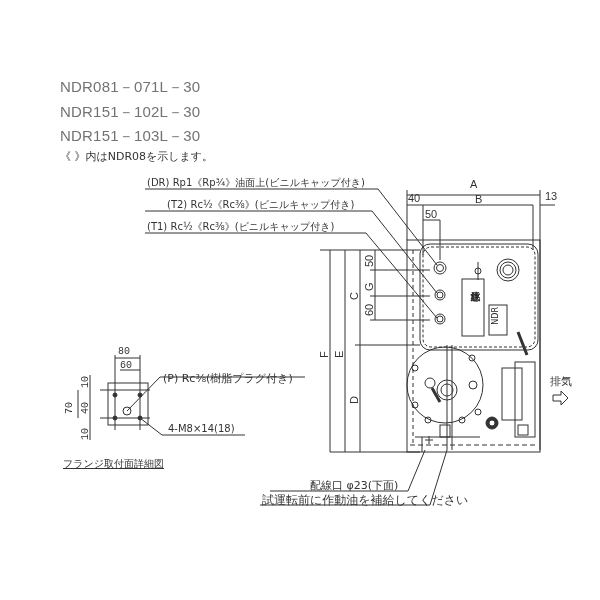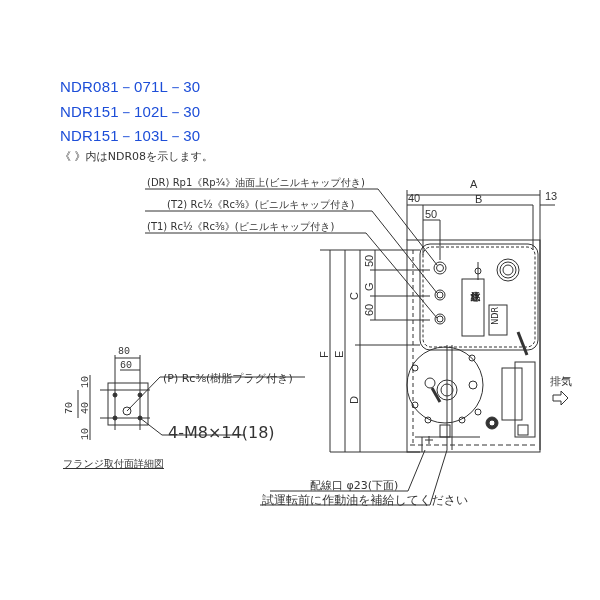--- a/index.html
+++ b/index.html
@@ -1,19 +1,19 @@
 <!DOCTYPE html>
 <html><head>
 <meta charset="utf-8">
 <style>
   html, body { margin: 0; padding: 0; background: #ffffff; }
   body { width: 600px; height: 600px; position: relative; overflow: hidden;
          font-family: "DejaVu Sans", "Liberation Sans", sans-serif; color: #222; }
   .abs { position: absolute; white-space: nowrap; }
-  .model { font-family: "Liberation Sans", sans-serif; font-size: 15px; color: #1d4ed8; letter-spacing: 0.2px; }
+  .model { font-family: "Liberation Sans", sans-serif; font-size: 15px; color: #737373; letter-spacing: 0.2px; }
   .note { font-size: 11px; color: #333; }
   .callout { font-size: 10px; color: #333; }
   .dim { font-family: "Liberation Sans", sans-serif; font-size: 11px; color: #333; }
   .dim-sm { font-family: Liberation Mono, monospace; font-size: 10px; color: #333; }
   .vert { transform: rotate(-90deg); transform-origin: left top; }
   svg { position: absolute; left: 0; top: 0; }
   .u { text-decoration: underline; }
 </style>
 </head>
 <body>
@@ -151,21 +151,21 @@
 <div class="abs dim vert" style="left:333px;top:358px;">E</div>
 <div class="abs dim vert" style="left:318px;top:358px;">F</div>
 <div class="abs dim vert" style="left:348px;top:404px;">D</div>
 
 <div class="abs" style="left:465px;top:283px;width:16px;font-size:10px;line-height:12px;writing-mode:vertical-rl;">注意銘板</div>
 <div class="abs" style="left:491px;top:307px;font-size:8px;writing-mode:vertical-rl;transform:rotate(180deg);">NDR</div>
 
 <div class="abs note" style="left:550px;top:374px;">排気</div>
 
 <div class="abs callout" style="left:163px;top:363px;font-size:11px;margin-top:8px;">(P)  Rc⅜(樹脂プラグ付き)</div>
-<div class="abs callout" style="left:168px;top:423px;font-size:16px;">4-M8×14(18)</div>
+<div class="abs callout" style="left:168px;top:423px;font-size:10px;">4-M8×14(18)</div>
 <div class="abs dim-sm" style="left:118px;top:346px;">80</div>
 <div class="abs dim-sm" style="left:120px;top:360px;">60</div>
 <div class="abs dim-sm vert" style="left:80px;top:388px;">10</div>
 <div class="abs dim-sm vert" style="left:80px;top:414px;">40</div>
 <div class="abs dim-sm vert" style="left:64px;top:414px;">70</div>
 <div class="abs dim-sm vert" style="left:80px;top:440px;">10</div>
 <div class="abs note u" style="left:63px;top:457px;font-size:10px;">フランジ取付面詳細図</div>
 
 <div class="abs callout" style="left:310px;top:478px;font-size:11px;">配線口 φ23(下面)</div>
 <div class="abs callout" style="left:262px;top:492px;font-size:12px;">試運転前に作動油を補給してください</div>

